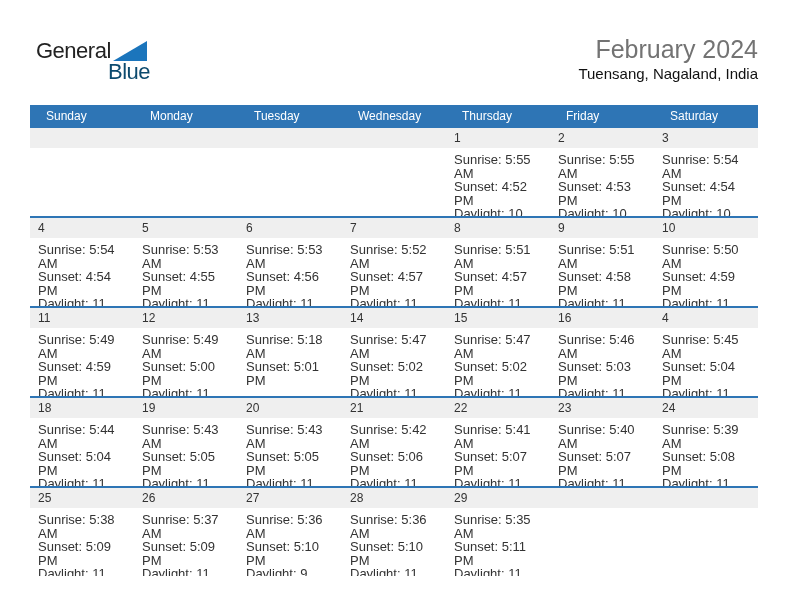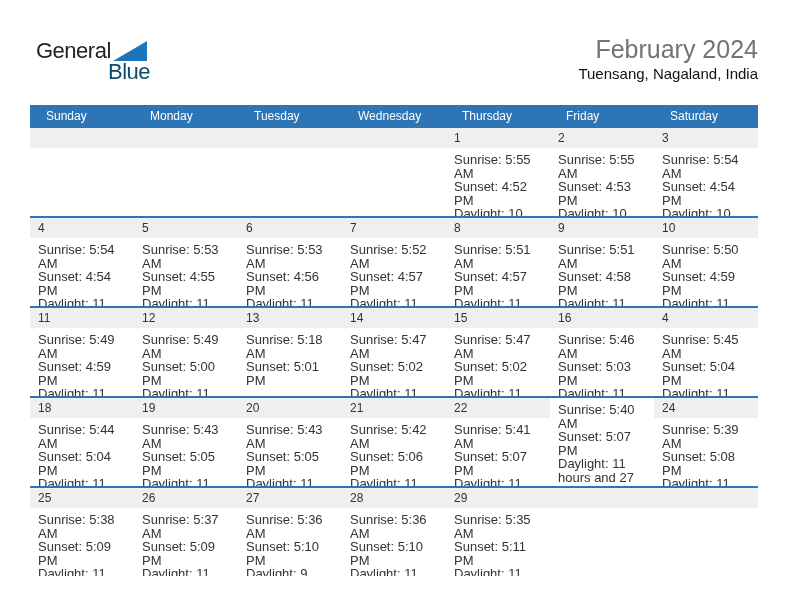--- a/index.html
+++ b/index.html
@@ -268,20 +268,21 @@
       </div>
       <div class="cell">
         <div class="daynum">22</div>
         <div class="details">
           <div>Sunrise: 5:41 AM</div>
           <div>Sunset: 5:07 PM</div>
           <div>Daylight: 11 hours and 25 minutes.</div>
         </div>
       </div>
       <div class="cell">
+        <div class="daynum">23</div>
         <div class="details">
           <div>Sunrise: 5:40 AM</div>
           <div>Sunset: 5:07 PM</div>
           <div>Daylight: 11 hours and 27 minutes.</div>
         </div>
       </div>
       <div class="cell">
         <div class="daynum">24</div>
         <div class="details">
           <div>Sunrise: 5:39 AM</div>

